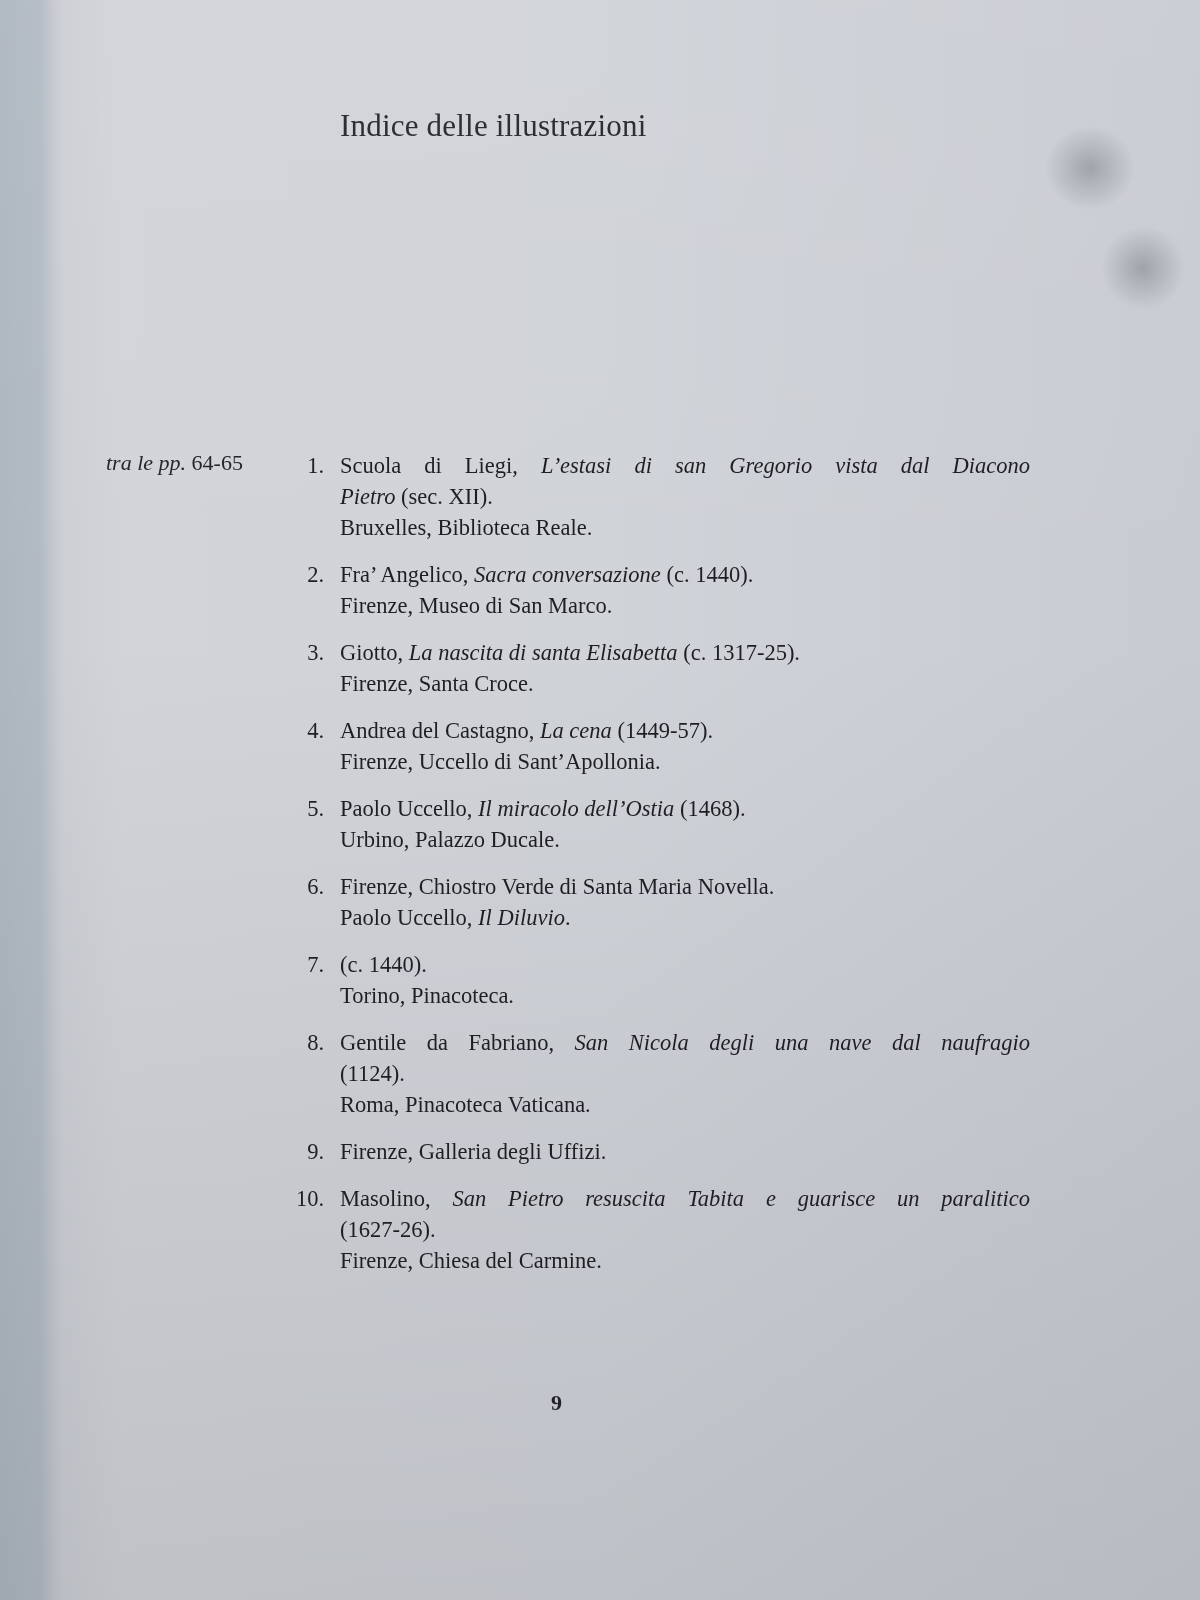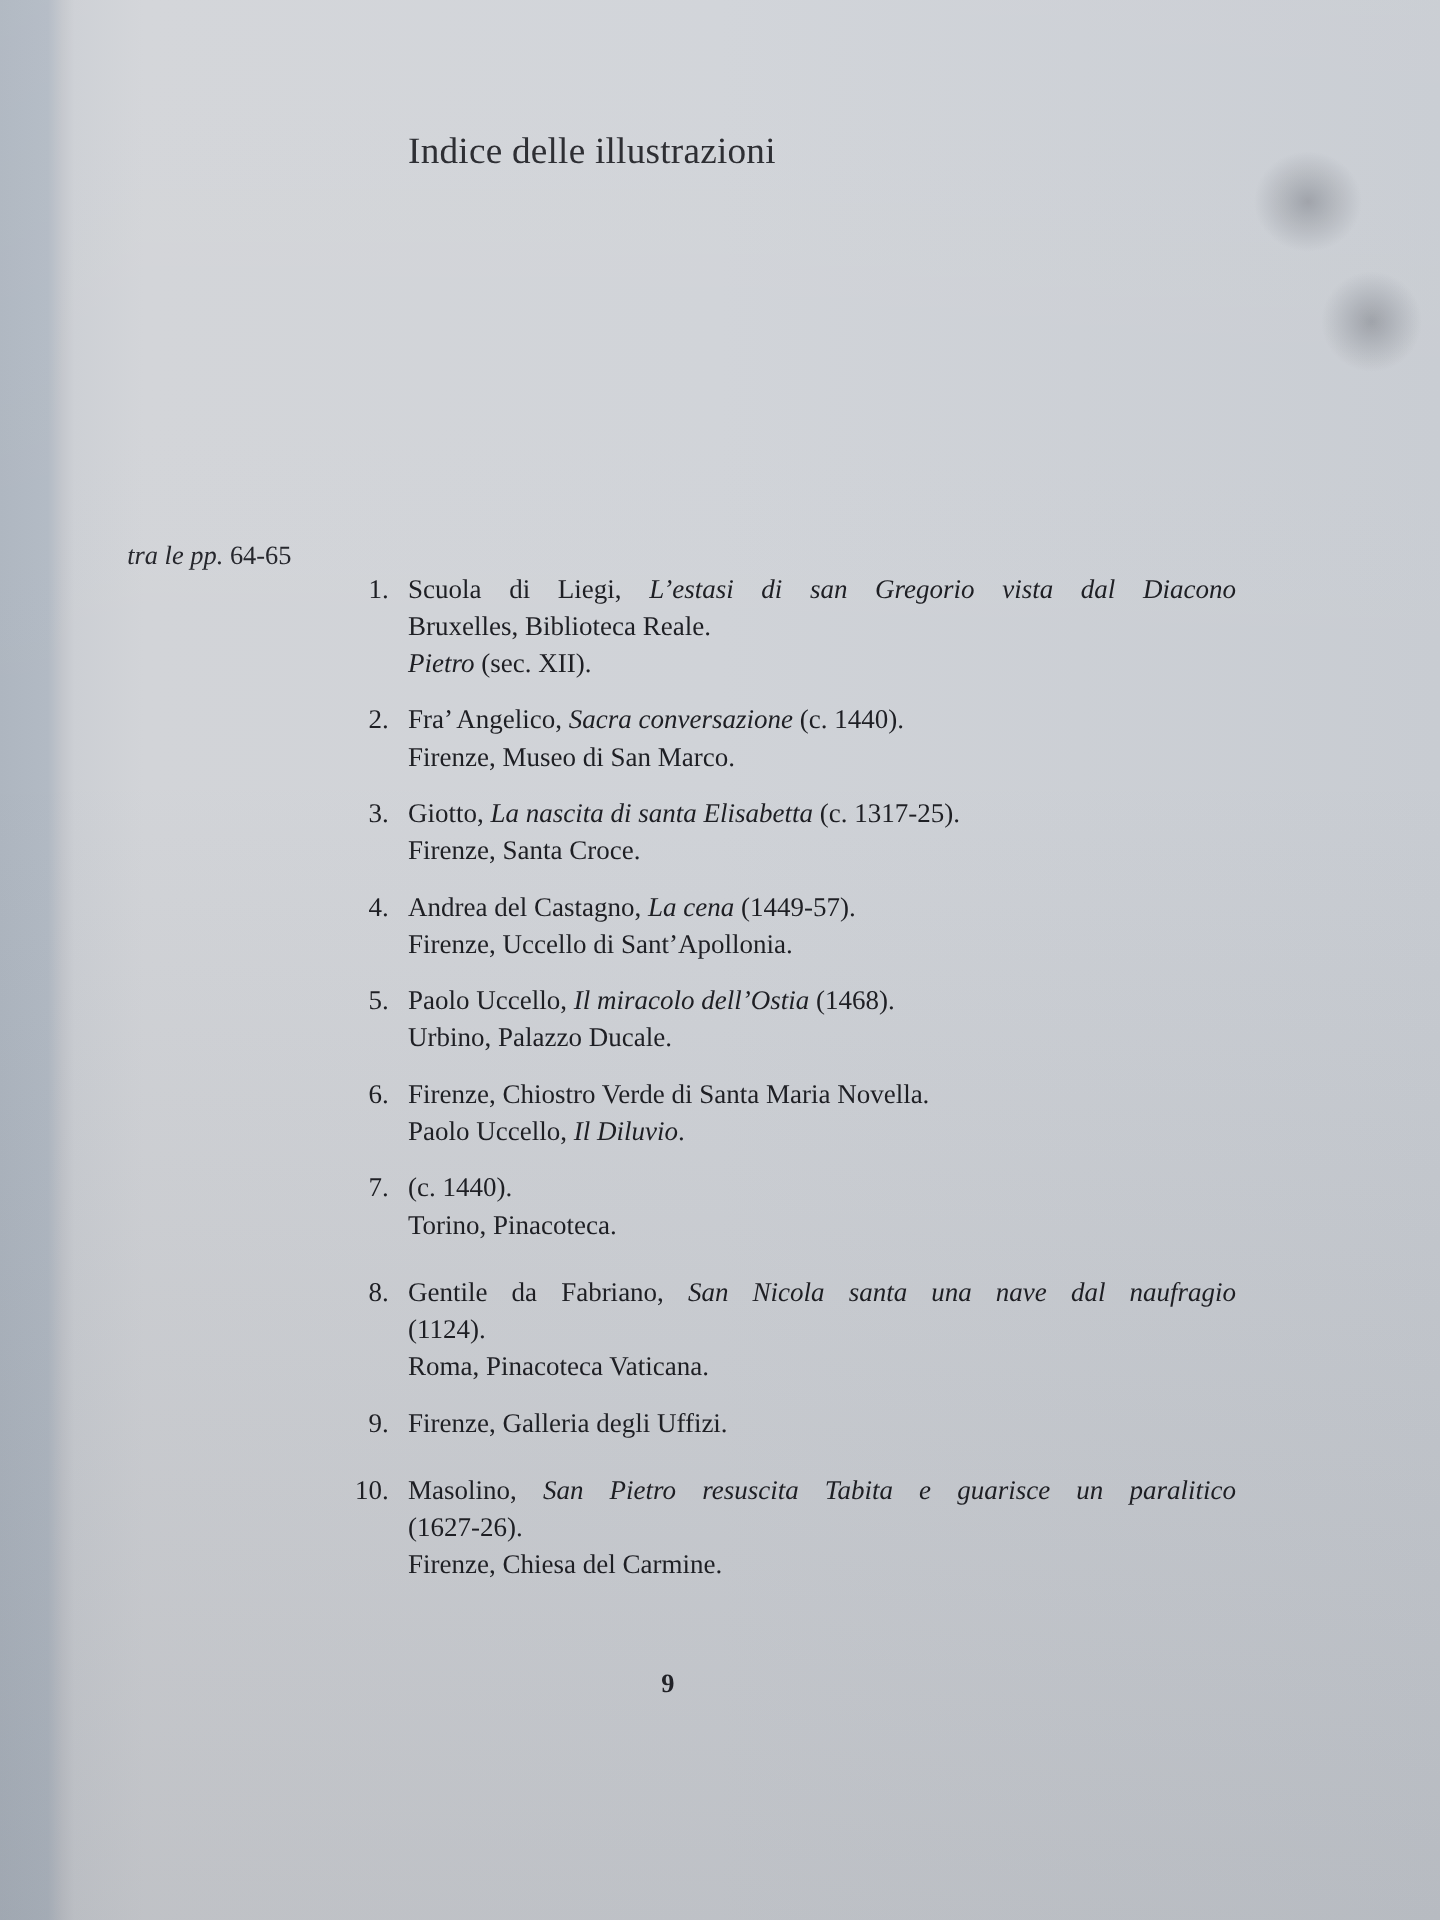--- a/index.html
+++ b/index.html
@@ -66,21 +66,20 @@
       left: 0;
       width: 44px;
       text-align: right;
     }
     .entry .line { display: block; }
     .entry .it { font-style: italic; }
     .entry .justify {
       text-align: justify;
       text-align-last: justify;
       width: 690px;
-      margin-top: 25px;
     }
     .page-number {
       position: absolute;
       left: 551px;
       top: 1390px;
       font-size: 22px;
       font-weight: bold;
       color: #1e1f24;
     }
   </style>
@@ -93,22 +92,22 @@
 
   <div class="side-note">
     <span class="it">tra le pp.</span><span> 64-65</span>
   </div>
 
   <div class="list">
 
     <div class="entry">
       <span class="num">1.</span>
       <span class="line justify"><span>Scuola di Liegi, </span><span class="it">L’estasi di san Gregorio vista dal Diacono</span></span>
+      <span class="line"><span class="it">Pietro</span><span> (sec. XII).</span></span>
       <span class="line">Bruxelles, Biblioteca Reale.</span>
-      <span class="line"><span class="it">Pietro</span><span> (sec. XII).</span></span>
     </div>
 
     <div class="entry">
       <span class="num">2.</span>
       <span class="line"><span>Fra’ Angelico, </span><span class="it">Sacra conversazione</span><span> (c. 1440).</span></span>
       <span class="line">Firenze, Museo di San Marco.</span>
     </div>
 
     <div class="entry">
       <span class="num">3.</span>
@@ -135,21 +134,21 @@
     </div>
 
     <div class="entry">
       <span class="num">7.</span>
       <span class="line">(c. 1440).</span>
       <span class="line">Torino, Pinacoteca.</span>
     </div>
 
     <div class="entry">
       <span class="num">8.</span>
-      <span class="line justify"><span>Gentile da Fabriano, </span><span class="it">San Nicola santa una nave dal naufragio</span></span>
+      <span class="line justify"><span>Gentile da Fabriano, </span><span class="it">San Nicola degli una nave dal naufragio</span></span>
       <span class="line">(1124).</span>
       <span class="line">Roma, Pinacoteca Vaticana.</span>
     </div>
 
     <div class="entry">
       <span class="num">9.</span>
       <span class="line">Firenze, Galleria degli Uffizi.</span>
     </div>
 
     <div class="entry">

